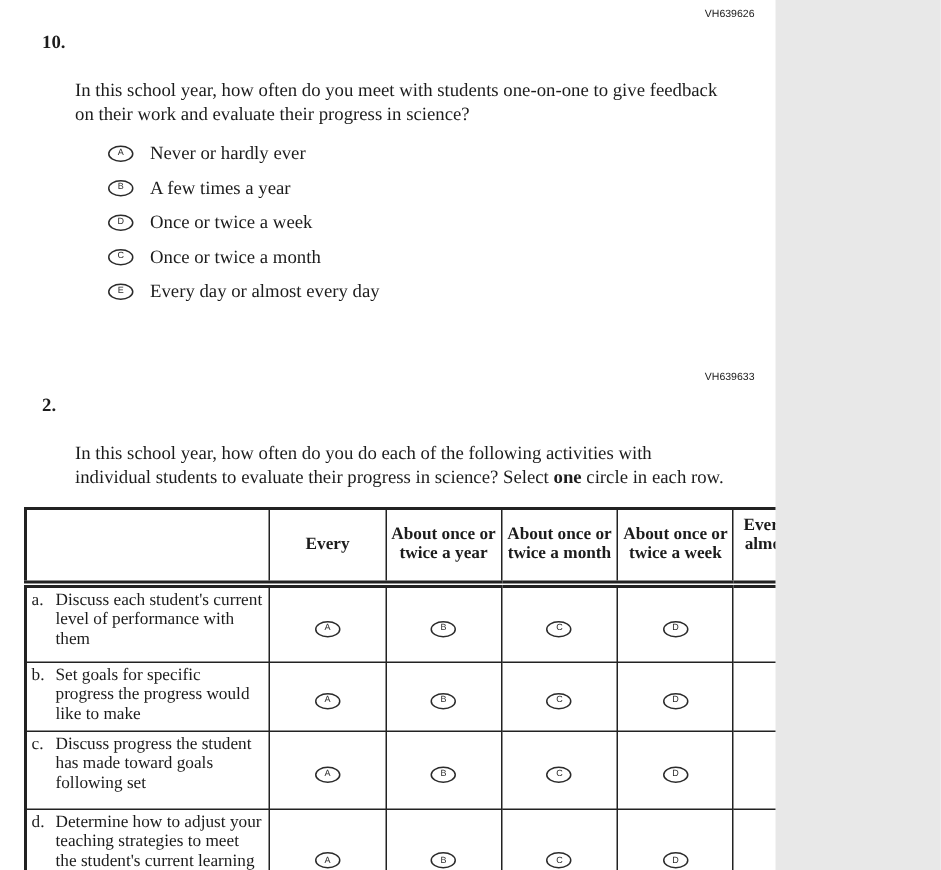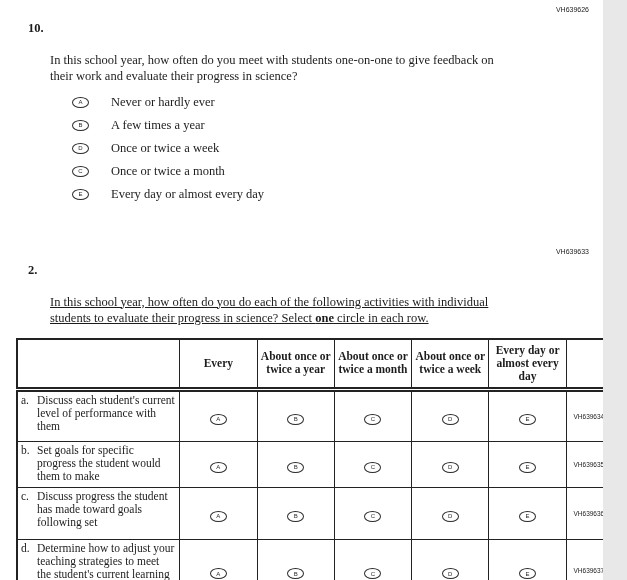--- a/index.html
+++ b/index.html
@@ -1,18 +1,18 @@
 <!DOCTYPE html>
 <html><head>
 <meta charset="utf-8">
 <style>
   html,body{margin:0;padding:0;background:#e8e8e8;}
   .page{
     position:relative;
-    width:603px;height:580px;
+    width:517px;height:580px;
     background:#ffffff;
     font-family:"Liberation Serif", serif;
     color:#1c1c1c;
     box-sizing:border-box;
     padding-top:6px;
     overflow:hidden;
   }
   .code{
     font-family:"Liberation Sans", sans-serif;
     font-size:7px;
@@ -34,21 +34,21 @@
     line-height:1.3;
     max-width:465px;
     margin-top:31px;
   }
   .options{
     margin:10px 0 0 72px;
   }
   .option{
     display:flex;
     align-items:center;
-    gap:22px;
+    gap:11px;
     margin-bottom:8px;
     font-size:12.5px;
   }
   .oval{
     width:15px;height:9px;
     border:1px solid #2b2b2b;
     border-radius:50%;
     display:inline-flex;
     align-items:center;
     justify-content:center;
@@ -138,21 +138,21 @@
     <div class="option">
       <span class="oval">E</span>
       <span>Every day or almost every day</span>
     </div>
   </div>
 
   <div class="code code-right q11-code">VH639633</div>
 
   <div class="question">
     <div class="qnum">2.</div>
-    <div class="qtext" style="max-width:475px;text-decoration:underline;"><span>In this school year, how often do you do each of the following activities with individual students to evaluate their progress in science? Select </span><b>one</b><span> circle in each row.</span></div>
+    <div class="qtext" style="max-width:475px;"><span>In this school year, how often do you do each of the following activities with individual students to evaluate their progress in science? Select </span><b>one</b><span> circle in each row.</span></div>
   </div>
 
   <table class="q11-table">
     <colgroup>
       <col style="width:160px">
       <col style="width:76px">
       <col style="width:76px">
       <col style="width:76px">
       <col style="width:76px">
       <col style="width:76px">
@@ -181,21 +181,21 @@
         <td class="bubble-cell"><span class="oval">B</span></td>
         <td class="bubble-cell"><span class="oval">C</span></td>
         <td class="bubble-cell"><span class="oval">D</span></td>
         <td class="bubble-cell"><span class="oval">E</span></td>
         <td class="codecell">VH639634</td>
       </tr>
       <tr class="row-b">
         <td class="rowlabel-cell">
           <div class="rowlabel">
             <span class="ltr">b.</span>
-            <span>Set goals for specific progress the student would them to make</span>
+            <span>Set goals for specific progress the progress would like to make</span>
           </div>
         </td>
         <td class="bubble-cell"><span class="oval">A</span></td>
         <td class="bubble-cell"><span class="oval">B</span></td>
         <td class="bubble-cell"><span class="oval">C</span></td>
         <td class="bubble-cell"><span class="oval">D</span></td>
         <td class="bubble-cell"><span class="oval">E</span></td>
         <td class="codecell">VH639635</td>
       </tr>
       <tr class="row-c">

